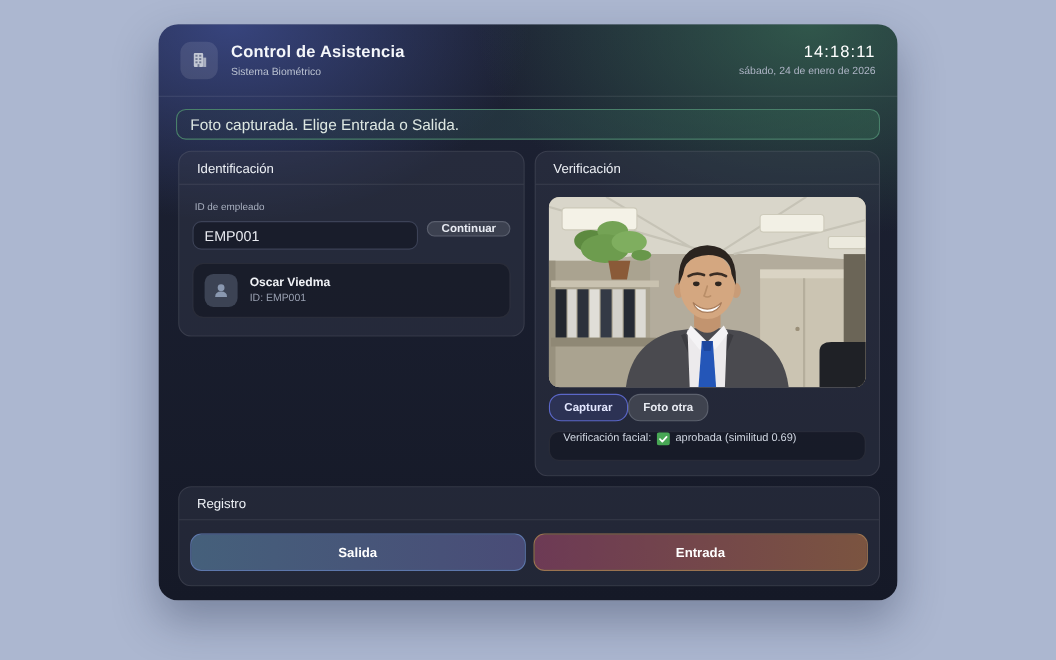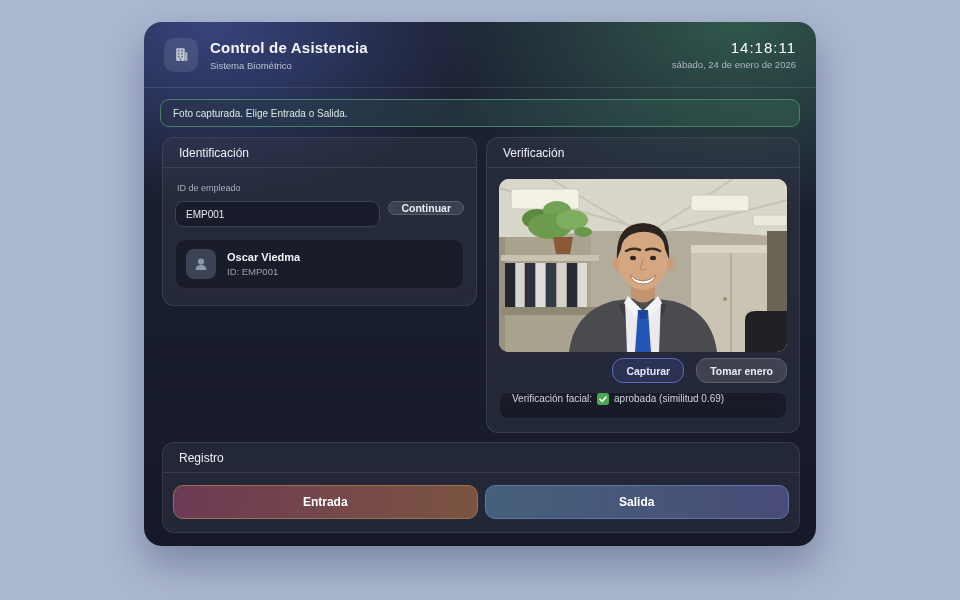--- a/index.html
+++ b/index.html
@@ -23,51 +23,51 @@
   .app-title { font-size:15px; font-weight:bold; color:#f4f6fa; letter-spacing:0.2px; }
   .app-subtitle { font-size:9.5px; color:#b9c0d0; margin-top:4px; }
   .header-right { text-align:right; }
   .clock { font-size:15px; font-weight:normal; color:#ffffff; letter-spacing:1px; }
   .date { font-size:9.5px; color:#aeb5c6; margin-top:3px; }
 
   
   .banner { margin:11px 16px 4px; height:28px; display:flex; align-items:center; padding:0 12px;
             border:1px solid #49806a; border-radius:9px;
             background:linear-gradient(90deg, rgba(40,52,74,0.45) 0%, rgba(54,108,84,0.42) 100%);
-            font-size:10px; color:#dde7e2; }
+            font-size:14px; color:#dde7e2; }
 
   
   .content-row { display:flex; gap:9px; margin:10px 16px 0 18px; align-items:flex-start; }
   .panel { background:rgba(54,60,78,0.40); border:1px solid rgba(255,255,255,0.09); border-radius:12px; }
   .panel-id { width:315px;border-radius:12px; }
   .panel-verify { flex:1; }
   .panel-title { height:30px; line-height:30px; padding:0 16px; font-size:12px; color:#edf0f5;
                  border-bottom:1px solid rgba(255,255,255,0.09); }
 
   
   .id-body { padding:13px 12px 16px; }
   .field-label { display:block; font-size:9px; color:#a9b0c0; margin:2px 0 8px 2px; }
   .input-row { display:flex; gap:8px; }
   .text-input { flex:1; height:26px; background:#191d2b; border:1px solid #3c4257; border-radius:8px;
-                color:#e8eaf0; font-size:10px; padding:0 10px; font-family:inherit; outline:none; min-width:0; }
+                color:#e8eaf0; font-size:13px; padding:0 10px; font-family:inherit; outline:none; min-width:0; }
   .btn { font-family:inherit; cursor:pointer; white-space:nowrap; }
   .btn-secondary { background:#3c4150; border:1px solid #5a5f6e; border-radius:8px; color:#e8ebf2;
                    font-size:10.5px; font-weight:bold; padding:0 12px; height:14px; }
   .employee-card { margin-top:12px; background:rgba(16,19,30,0.55); border:1px solid rgba(255,255,255,0.07);
                    border-radius:10px; padding:9px 10px; display:flex; align-items:center; gap:11px; }
   .avatar { width:30px; height:30px; border-radius:8px; background:#3c4354; flex:0 0 auto;
             display:flex; align-items:center; justify-content:center; }
   .employee-name { font-size:11px; font-weight:bold; color:#f1f3f7; }
   .employee-id { font-size:9.5px; color:#9aa1b2; margin-top:3px; }
 
   
   .verify-body { padding:11px 12px 13px; }
   .photo { height:173px; border-radius:10px; overflow:hidden; background:#b3ac9c; }
   .photo svg { display:block; width:100%; height:100%; }
-  .btn-row { margin-top:6px; display:flex; gap:12px;justify-content:flex-end; }
+  .btn-row { margin-top:6px; display:flex; gap:0; }
   .btn-primary { background:#2c3254; border:1.5px solid #5b67c8; color:#e3e7ff; font-size:10.5px;
                  font-weight:bold; border-radius:11px; height:25px; padding:0 13px; }
   .btn-gray { background:#3f434f; border:1px solid #5c616e; color:#e8ebf2; font-size:10.5px;
               font-weight:bold; border-radius:11px; height:25px; padding:0 13px; }
   .verify-status { margin-top:9px; background:rgba(14,17,28,0.55); border:1px solid rgba(255,255,255,0.07);
                    border-radius:9px; height:27px; display:flex; gap:5px;
                    padding:0 12px; font-size:10px; color:#cfd5e0; }
   .check-icon { display:inline-flex; }
 
   
@@ -199,40 +199,40 @@
               <path d="M131,72 q7,-4 14,-1 M151,71 q7,-3 14,1" stroke="#3a2d24" stroke-width="2.5" fill="none" stroke-linecap="round"></path>
               <ellipse cx="138" cy="79" rx="3" ry="2.2" fill="#2e2620"></ellipse>
               <ellipse cx="158" cy="79" rx="3" ry="2.2" fill="#2e2620"></ellipse>
               <path d="M148,81 q-2,7 -3,9 q3,2 6,0" stroke="#b98e68" stroke-width="1.5" fill="none" stroke-linecap="round"></path>
               <path d="M135,96 q13,12 26,0 q-3,9 -13,9 q-10,0 -13,-9 z" fill="#fdfdfd" stroke="#a87c5a" stroke-width="1"></path>
             </svg>
           </div>
 
           <div class="btn-row">
             <button class="btn btn-primary">Capturar</button>
-            <button class="btn btn-gray">Tomar enero</button>
+            <button class="btn btn-gray">Foto otra</button>
           </div>
 
           <div class="verify-status">
             <span>Verificación facial:</span>
             <span class="check-icon">
               <svg width="12" height="12" viewBox="0 0 12 12" aria-hidden="true">
                 <rect width="12" height="12" rx="2.5" fill="#48a755"></rect>
                 <path d="M3,6.3 L5.1,8.4 L9,4.1" stroke="#ffffff" stroke-width="1.6" fill="none" stroke-linecap="round" stroke-linejoin="round"></path>
               </svg>
             </span>
             <span>aprobada (similitud 0.69)</span>
           </div>
 
         </div>
       </section>
     </div>
 
     <section class="panel panel-registro">
       <div class="panel-title">Registro</div>
       <div class="registro-body">
+        <button class="big-btn salida">Salida</button>
         <button class="big-btn entrada">Entrada</button>
-        <button class="big-btn salida">Salida</button>
       </div>
     </section>
 
   </div>
 </div>
 
 </body></html>

